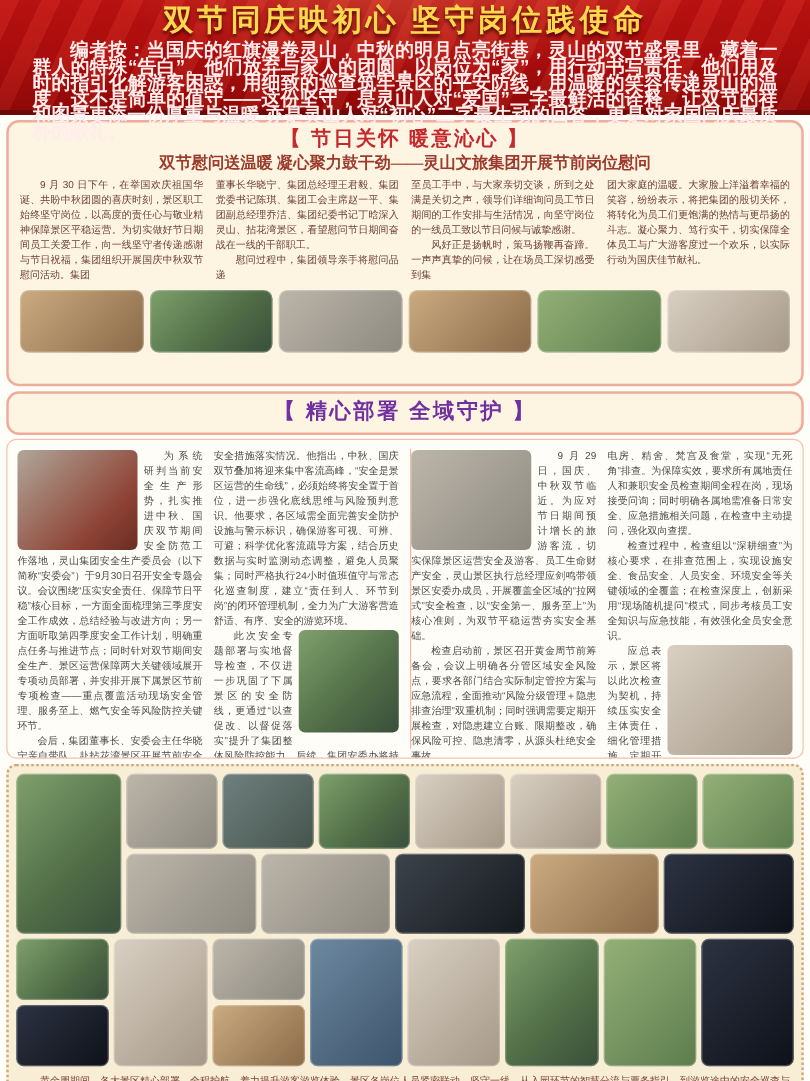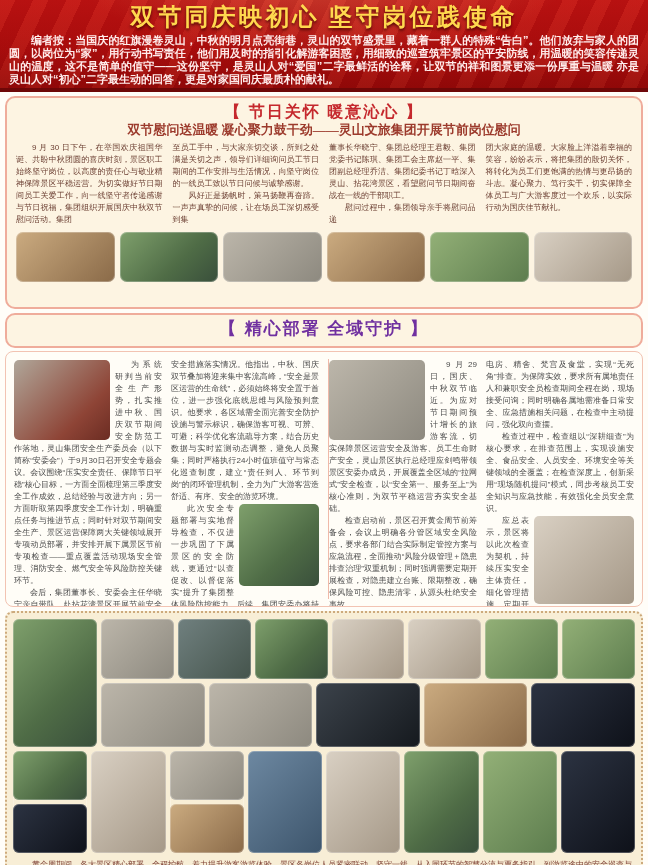--- a/index.html
+++ b/index.html
@@ -16,21 +16,21 @@
       repeating-linear-gradient(115deg, rgba(255,120,80,.10) 0 14px, rgba(120,0,0,.12) 14px 30px),
       linear-gradient(180deg,#c01313 0%,#ae0e0e 55%,#930909 100%);
     padding-top:4px;box-sizing:content-box;
   }
   .banner-title{
     text-align:center;font-size:24px;font-weight:bold;color:#ffd84e;
     letter-spacing:3px;font-family:"Liberation Serif","DejaVu Serif",serif;
     text-shadow:0 2px 3px rgba(60,0,0,.8);line-height:26px;
   }
   .editor-note{
-    margin:4px 9px 0;color:#ffeceb;font-size:11px;font-weight:bold;
+    margin:4px 26px 0;color:#ffeceb;font-size:15px;font-weight:bold;
     line-height:13px;text-align:justify;text-indent:2em;
   }
   .banner-strip{height:4px;background:#6e0707;}
   
   .card{
     margin:4px 5px 0;background:#fdf4e2;border:2px solid #efac9b;
     border-radius:10px;box-sizing:border-box;
   }
   .card1{padding:5px 9px 25px;}
   .s1-title{
@@ -110,26 +110,26 @@
 <div class="banner-strip"></div>
 
 <div class="card card1">
   <div class="s1-title">【 节日关怀  暖意沁心 】</div>
   <div class="s1-sub">双节慰问送温暖 凝心聚力鼓干劲——灵山文旅集团开展节前岗位慰问</div>
   <div class="cols s1-cols">
     <div class="tcol">
       <p class="ind">9 月 30 日下午，在举国欢庆祖国华诞、共盼中秋团圆的喜庆时刻，景区职工始终坚守岗位，以高度的责任心与敬业精神保障景区平稳运营。为切实做好节日期间员工关爱工作，向一线坚守者传递感谢与节日祝福，集团组织开展国庆中秋双节慰问活动。集团</p>
     </div>
     <div class="tcol">
+      <p>董事长华晓宁、集团总经理王君毅、集团党委书记陈琪、集团工会主席赵一平、集团副总经理乔洁、集团纪委书记丁晗深入灵山、拈花湾景区，看望慰问节日期间奋战在一线的干部职工。</p>
+      <p class="ind">慰问过程中，集团领导亲手将慰问品递</p>
+    </div>
+    <div class="tcol">
       <p>至员工手中，与大家亲切交谈，所到之处满是关切之声，领导们详细询问员工节日期间的工作安排与生活情况，向坚守岗位的一线员工致以节日问候与诚挚感谢。</p>
       <p class="ind">风好正是扬帆时，策马扬鞭再奋蹄。一声声真挚的问候，让在场员工深切感受到集</p>
-    </div>
-    <div class="tcol">
-      <p>董事长华晓宁、集团总经理王君毅、集团党委书记陈琪、集团工会主席赵一平、集团副总经理乔洁、集团纪委书记丁晗深入灵山、拈花湾景区，看望慰问节日期间奋战在一线的干部职工。</p>
-      <p class="ind">慰问过程中，集团领导亲手将慰问品递</p>
     </div>
     <div class="tcol">
       <p>团大家庭的温暖。大家脸上洋溢着幸福的笑容，纷纷表示，将把集团的殷切关怀，将转化为员工们更饱满的热情与更昂扬的斗志。凝心聚力、笃行实干，切实保障全体员工与广大游客度过一个欢乐，以实际行动为国庆佳节献礼。</p>
     </div>
   </div>
   <div class="s1-photos">
     <div class="ph v-warm"></div>
     <div class="ph v-green"></div>
     <div class="ph v-pave"></div>
     <div class="ph v-warm"></div>
@@ -139,21 +139,21 @@
 </div>
 
 <div class="card card2-head">
   <div class="s2-title">【 精心部署  全域守护 】</div>
 </div>
 
 <div class="card2-body">
   <div class="s2-half">
     <div class="tcol">
       <div class="s2-photo-l v-red"></div>
-      <p class="ind">为系统研判当前安全生产形势，扎实推进中秋、国庆双节期间安全防范工作落地，灵山集团安全生产委员会（以下简称“安委会”）于9月30日召开安全专题会议。会议围绕“压实安全责任、保障节日平稳”核心目标，一方面全面梳理第三季度安全工作成效，总结经验与改进方向；另一方面听取第四季度安全工作计划，明确重点任务与推进节点；同时针对双节期间安全生产、景区运营保障两大关键领域展开专项动员部署，并安排开展下属景区节前专项检查——重点覆盖活动现场安全管理、消防安全、燃气安全等风险防控关键环节。</p>
+      <p class="ind">为系统研判当前安全生产形势，扎实推进中秋、国庆双节期间安全防范工作落地，灵山集团安全生产委员会（以下简称“安委会”）于9月30日召开安全专题会议。会议围绕“压实安全责任、保障节日平稳”核心目标，一方面全面梳理第三季度安全工作成效，总结经验与改进方向；另一方面听取第四季度安全工作计划，明确重点任务与推进节点；同时针对双节期间安全生产、景区运营保障两大关键领域展开专项动员部署，并安排开展下属景区节前专项检查——重点覆盖活动现场安全管理、服务至上、燃气安全等风险防控关键环节。</p>
       <p class="ind">会后，集团董事长、安委会主任华晓宁亲自带队，赴拈花湾景区开展节前安全督导检查。检查组一行直奔景区重点区域，实地考察了鹿鸣谷鱼鳞坝、森趣乐园、丛林探险及AI塔等新近开放的体验项目与场所，通过“看现场、问细节、查记录”的方式，详细了解景区双节期间活动筹备进展、客流高峰应对预案及</p>
     </div>
     <div class="tcol">
       <p>安全措施落实情况。他指出，中秋、国庆双节叠加将迎来集中客流高峰，“安全是景区运营的生命线”，必须始终将安全置于首位，进一步强化底线思维与风险预判意识。他要求，各区域需全面完善安全防护设施与警示标识，确保游客可视、可辨、可避；科学优化客流疏导方案，结合历史数据与实时监测动态调整，避免人员聚集；同时严格执行24小时值班值守与常态化巡查制度，建立“责任到人、环节到岗”的闭环管理机制，全力为广大游客营造舒适、有序、安全的游览环境。</p>
       <div class="s2-photo-r v-green"></div>
       <p class="ind">此次安全专题部署与实地督导检查，不仅进一步巩固了下属景区的安全防线，更通过“以查促改、以督促落实”提升了集团整体风险防控能力。后续，集团安委办将持续跟踪各下属单位安全工作落实进度，通过“定期通报、动态督办”督促全员紧绷安全之弦、严守安全底线，以最高标准、最严要求、最实举措筑牢节日安全屏障，切实保障全体员工与广大游客度过一个欢乐、祥和、平安的中秋国庆佳节。</p>
     </div>
   </div>
   <div class="s2-half right">
     <div class="tcol">

